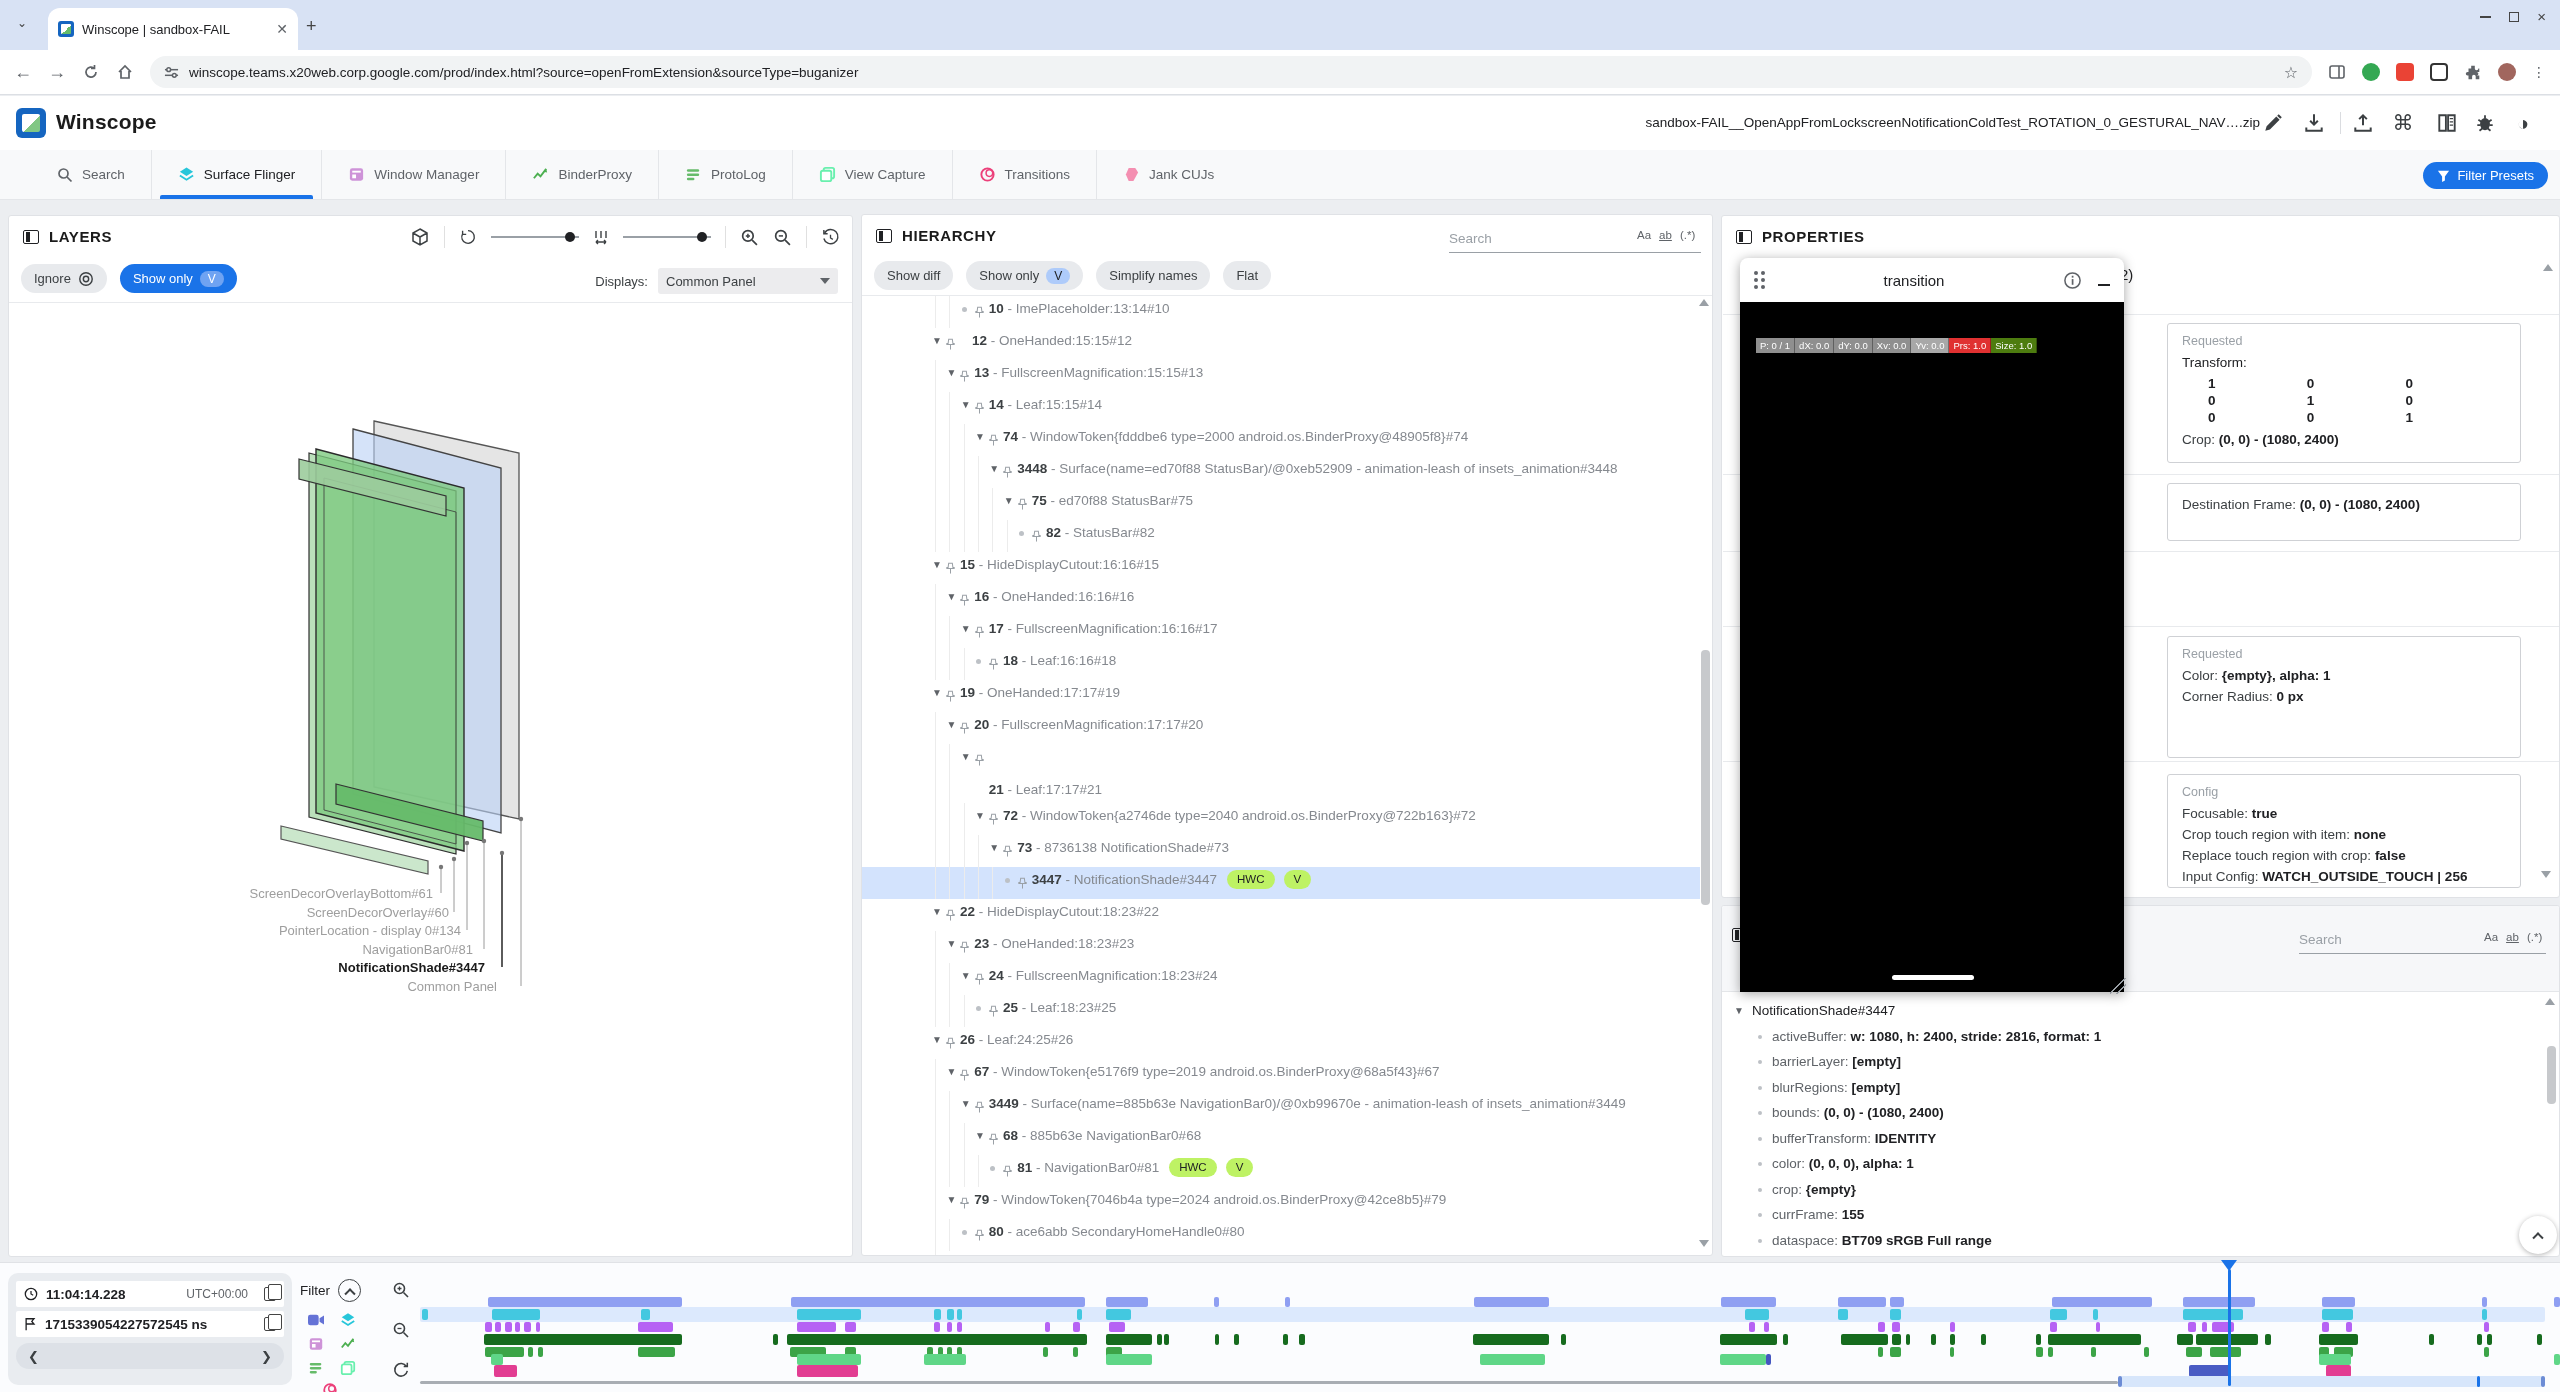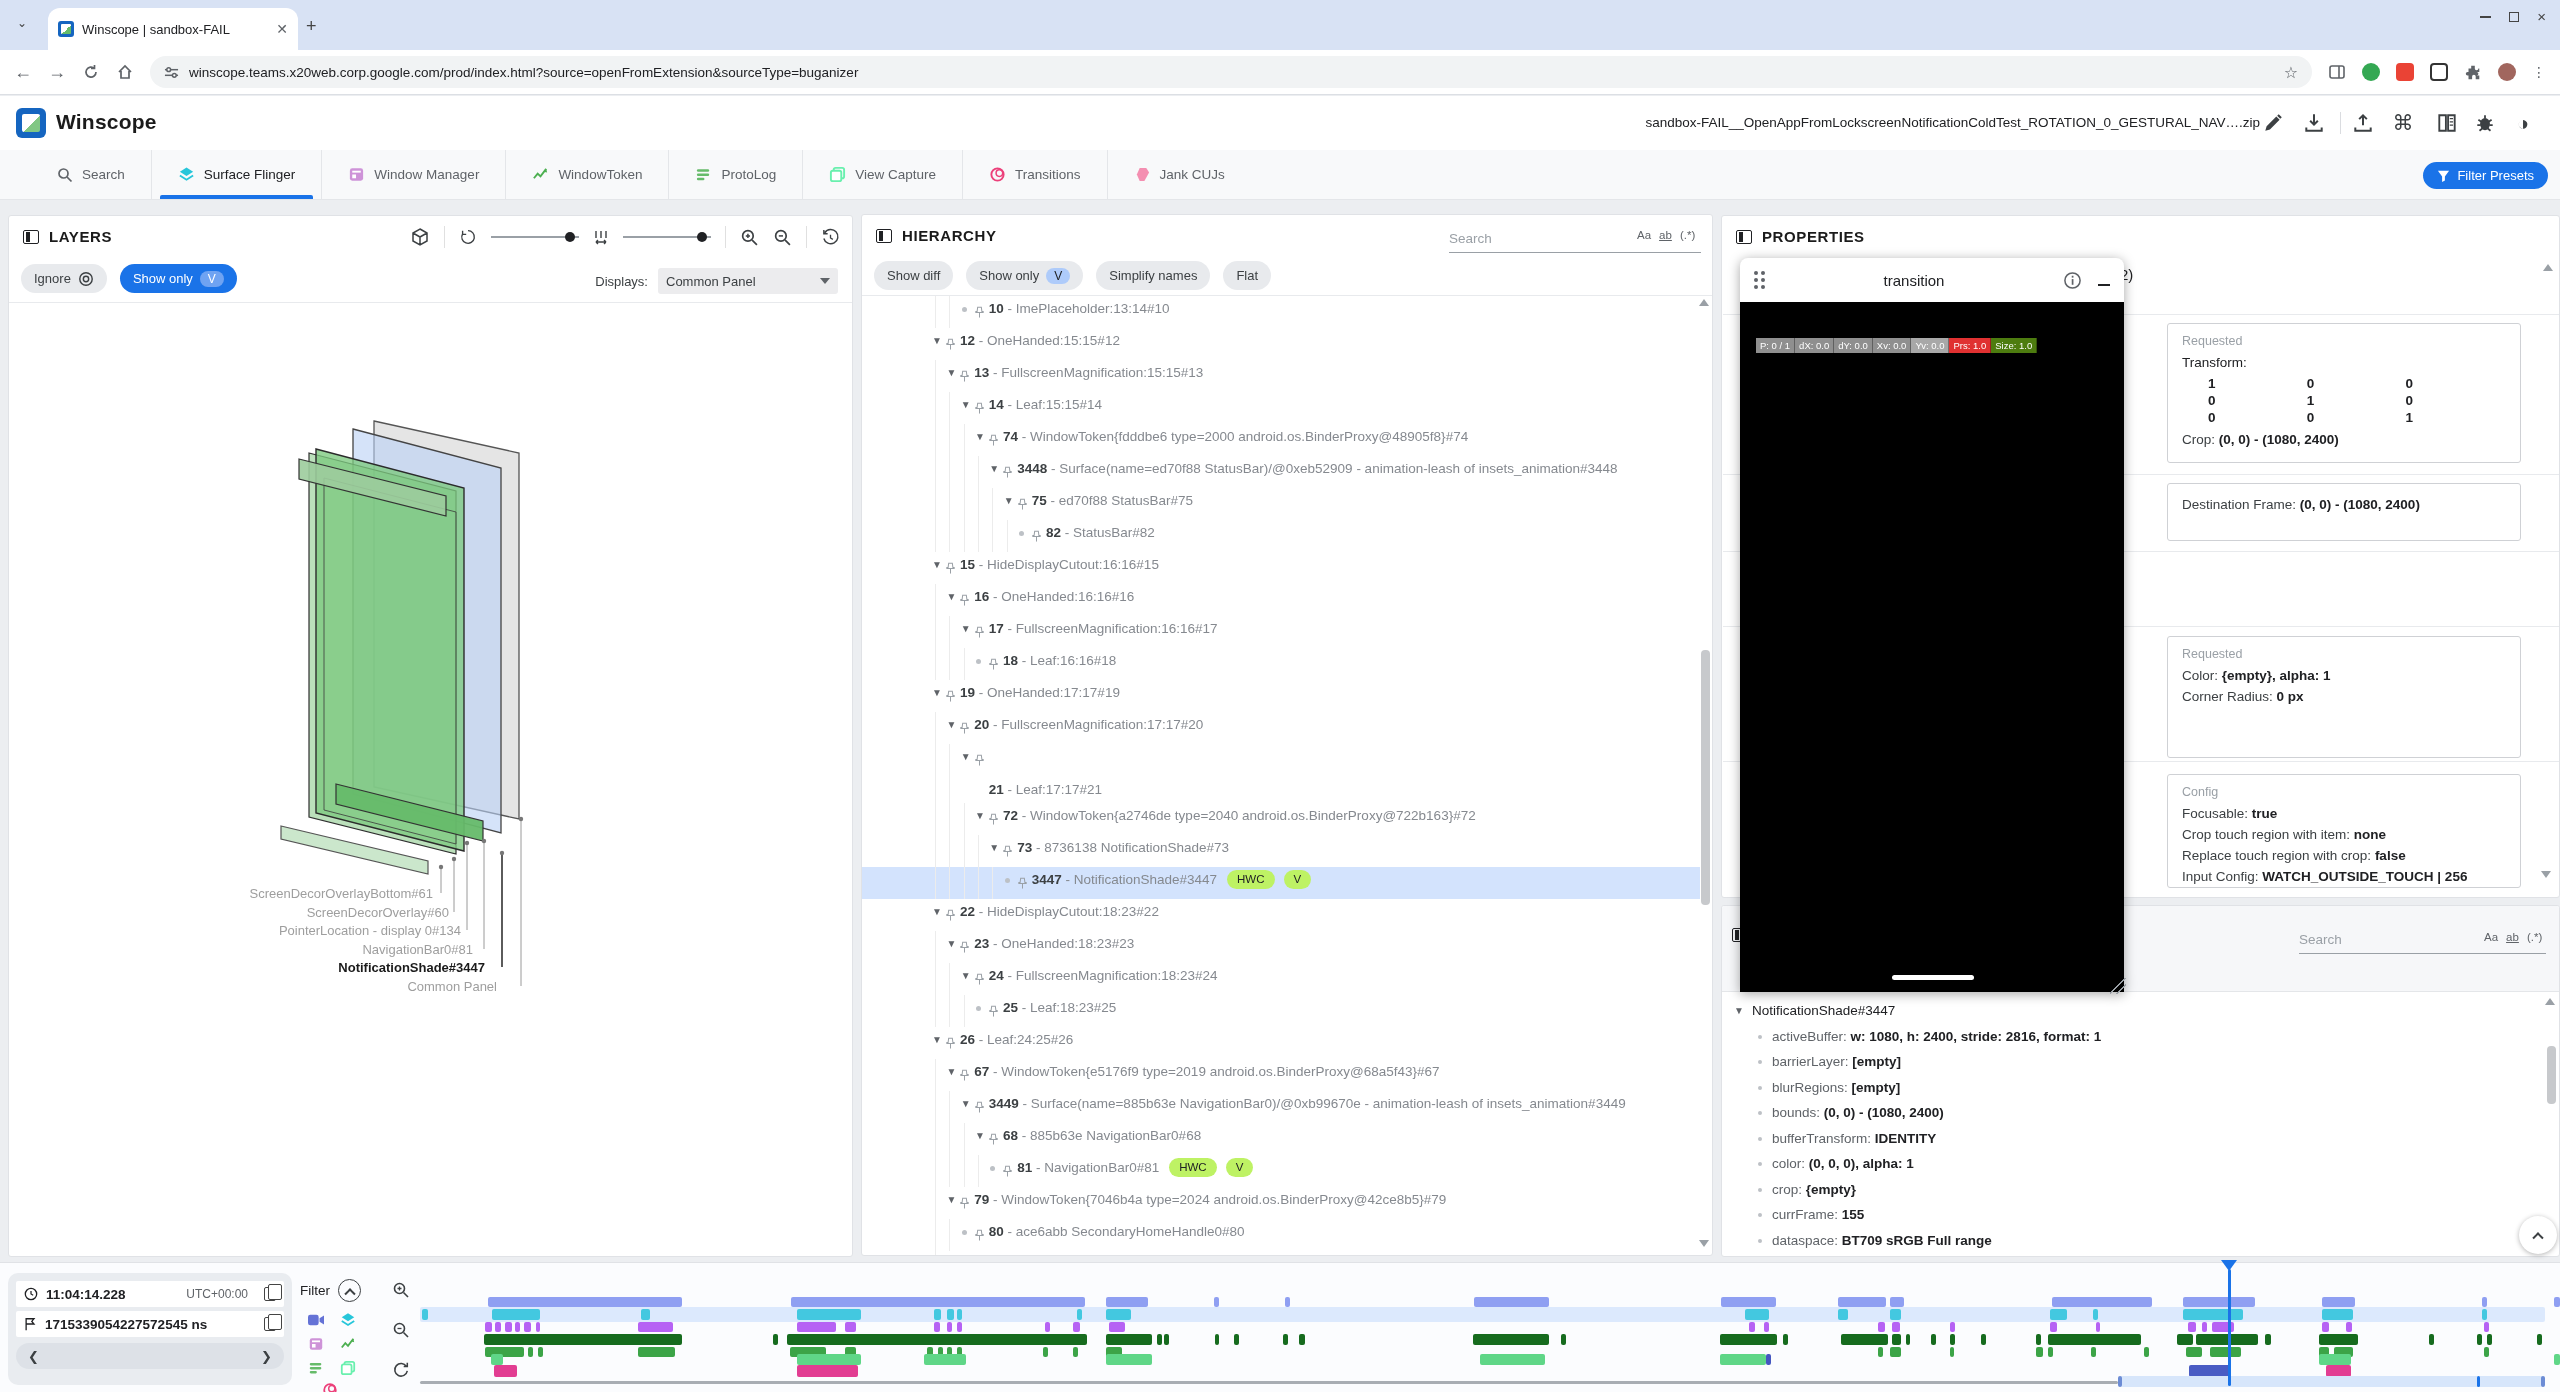--- a/index.html
+++ b/index.html
@@ -208,21 +208,21 @@
           <rect x="4.5" y="5" width="9" height="2" fill="#fff"></rect>
           <rect x="4.5" y="9" width="4" height="4" fill="#fff"></rect>
         </svg>
       <span>Window Manager</span>
     </div>
     <div class="ntab">
       <svg width="17" height="17" viewBox="0 0 18 18">
           <path d="M2 13l4-5 3 3 6-8" fill="none" stroke="#4caf50" stroke-width="2"></path>
           <path d="M15 3l1 4-4-1z" fill="#4caf50"></path>
         </svg>
-      <span>WindowToken</span>
+      <span>BinderProxy</span>
     </div>
     <div class="ntab">
       <svg width="17" height="17" viewBox="0 0 18 18">
           <rect x="2" y="3.5" width="13" height="2.6" rx="1.3" fill="#66bb6a"></rect>
           <rect x="2" y="8" width="13" height="2.6" rx="1.3" fill="#66bb6a"></rect>
           <rect x="2" y="12.5" width="8" height="2.6" rx="1.3" fill="#66bb6a"></rect>
         </svg>
       <span>ProtoLog</span>
     </div>
     <div class="ntab">
@@ -390,21 +390,21 @@
             <span style="flex:1;"><span class="num">10</span> - ImePlaceholder:13:14#10</span>
           </div>
         </div>
         <div class="trow">
           <div class="inner" style="padding-left:67px">
             <span class="tarrow">▼</span>
             <span class="tpin"><svg width="11" height="13" viewBox="0 0 12 14">
                 <path d="M4 1.2h4l.6 4.6H10v1.2H2V5.8h1.4z" fill="none" stroke="#9aa0a6" stroke-width="1.1"></path>
                 <line x1="6" y1="7.2" x2="6" y2="12.5" stroke="#9aa0a6" stroke-width="1.1"></line>
               </svg></span>
-            <span style="flex:1;"><span class="num">12</span> - OneHanded:15:15#12</span>
+            <span style="flex:1;margin-left:12px;"><span class="num">12</span> - OneHanded:15:15#12</span>
           </div>
         </div>
         <div class="trow">
           <i class="g" style="left:73px"></i>
           <div class="inner" style="padding-left:81.33px">
             <span class="tarrow">▼</span>
             <span class="tpin"><svg width="11" height="13" viewBox="0 0 12 14">
                 <path d="M4 1.2h4l.6 4.6H10v1.2H2V5.8h1.4z" fill="none" stroke="#9aa0a6" stroke-width="1.1"></path>
                 <line x1="6" y1="7.2" x2="6" y2="12.5" stroke="#9aa0a6" stroke-width="1.1"></line>
               </svg></span>

